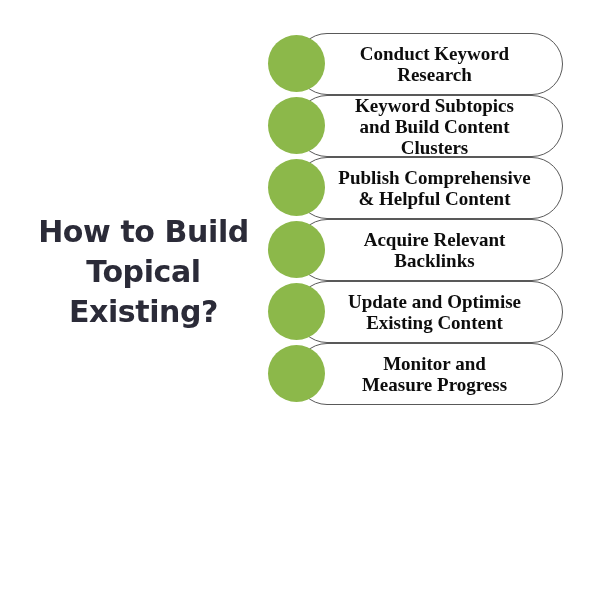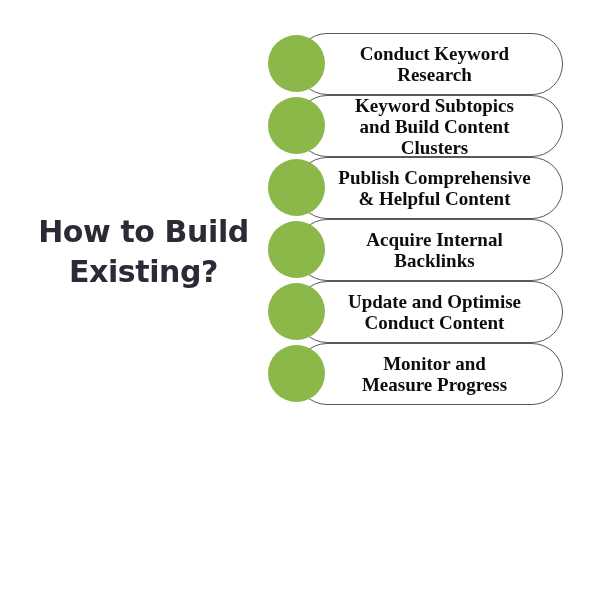--- a/index.html
+++ b/index.html
@@ -92,20 +92,21 @@
     background: #8cb84a;
   }
 </style>
 </head>
 <body>
 
 <div class="infographic">
 
   <div class="title-block">
     <span class="title-line">How to Build</span>
+    <span class="title-line">Topical</span>
     <span class="title-line">Existing?</span>
   </div>
 
   <div class="steps">
 
     <div class="step-row">
       <div class="step-pill"></div>
       <div class="step-label">Conduct Keyword
 Research</div>
       <div class="step-bullet"></div>
@@ -122,29 +123,29 @@
     <div class="step-row">
       <div class="step-pill"></div>
       <div class="step-label">Publish Comprehensive
 &amp; Helpful Content</div>
       <div class="step-bullet"></div>
     </div>
 
 
     <div class="step-row">
       <div class="step-pill"></div>
-      <div class="step-label">Acquire Internal
+      <div class="step-label">Acquire Relevant
 Backlinks</div>
       <div class="step-bullet"></div>
     </div>
 
     <div class="step-row">
       <div class="step-pill"></div>
       <div class="step-label">Update and Optimise
-Conduct Content</div>
+Existing Content</div>
       <div class="step-bullet"></div>
     </div>
 
     <div class="step-row">
       <div class="step-pill"></div>
       <div class="step-label">Monitor and
 Measure Progress</div>
       <div class="step-bullet"></div>
     </div>
 

